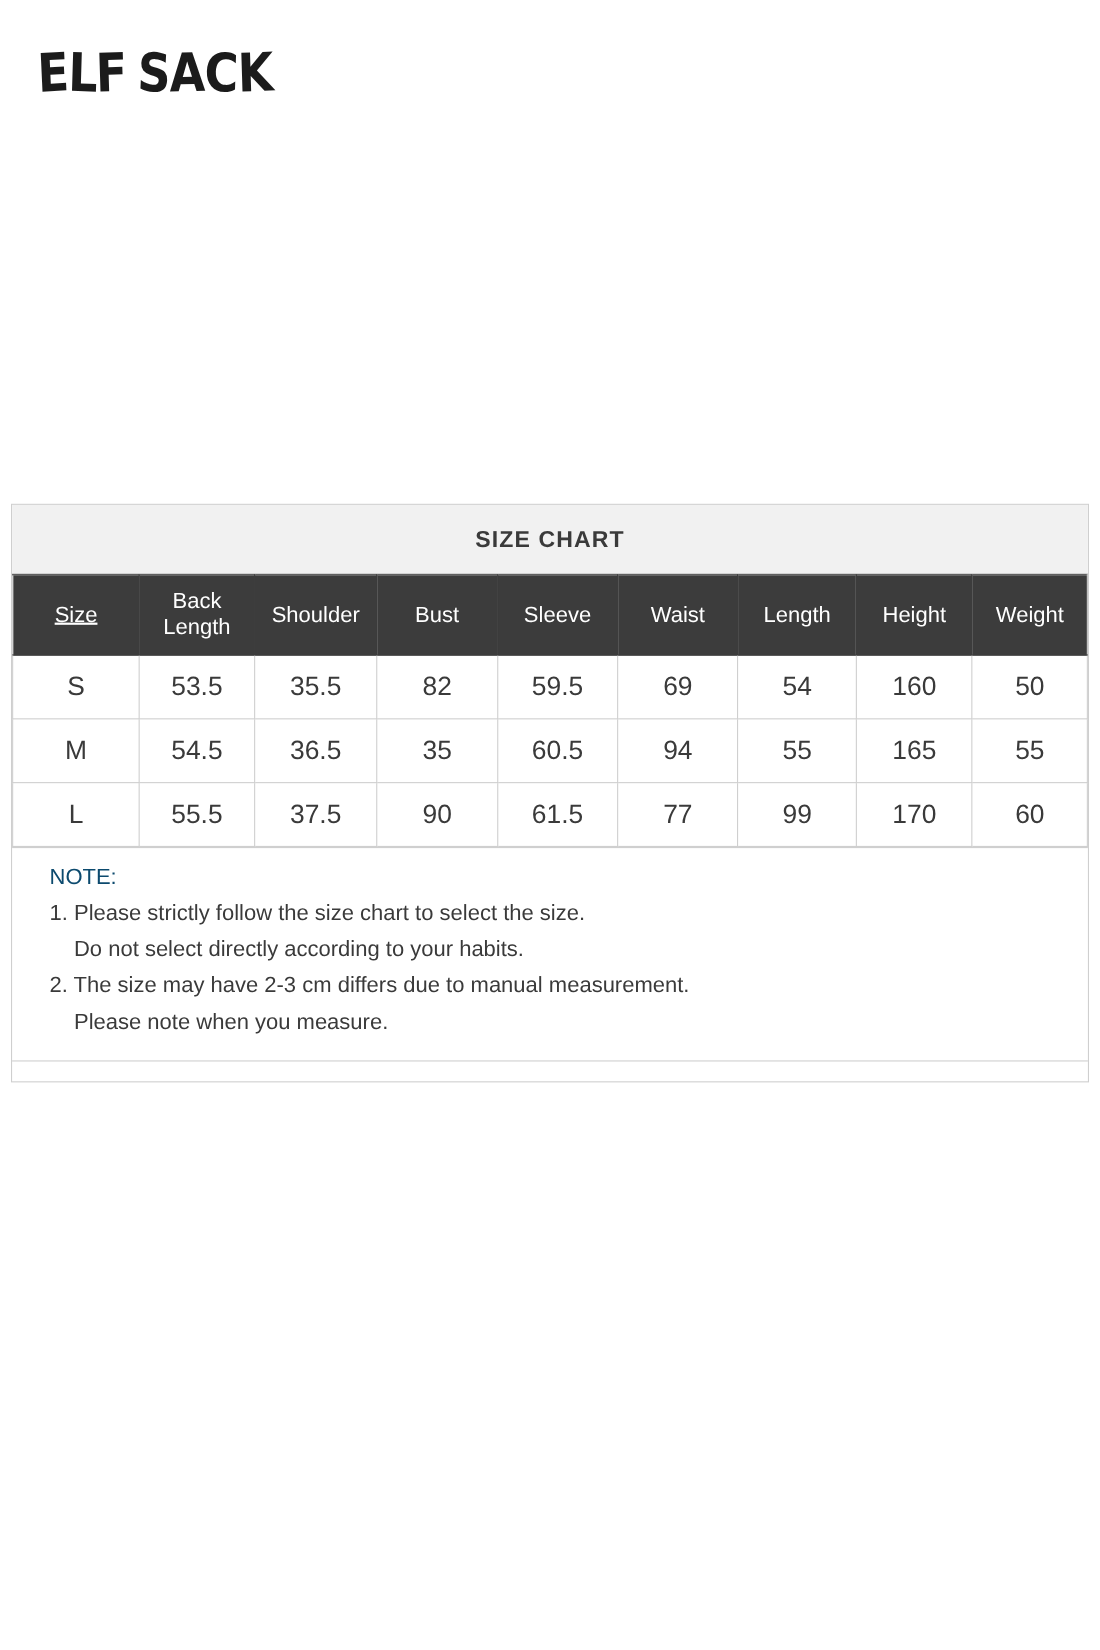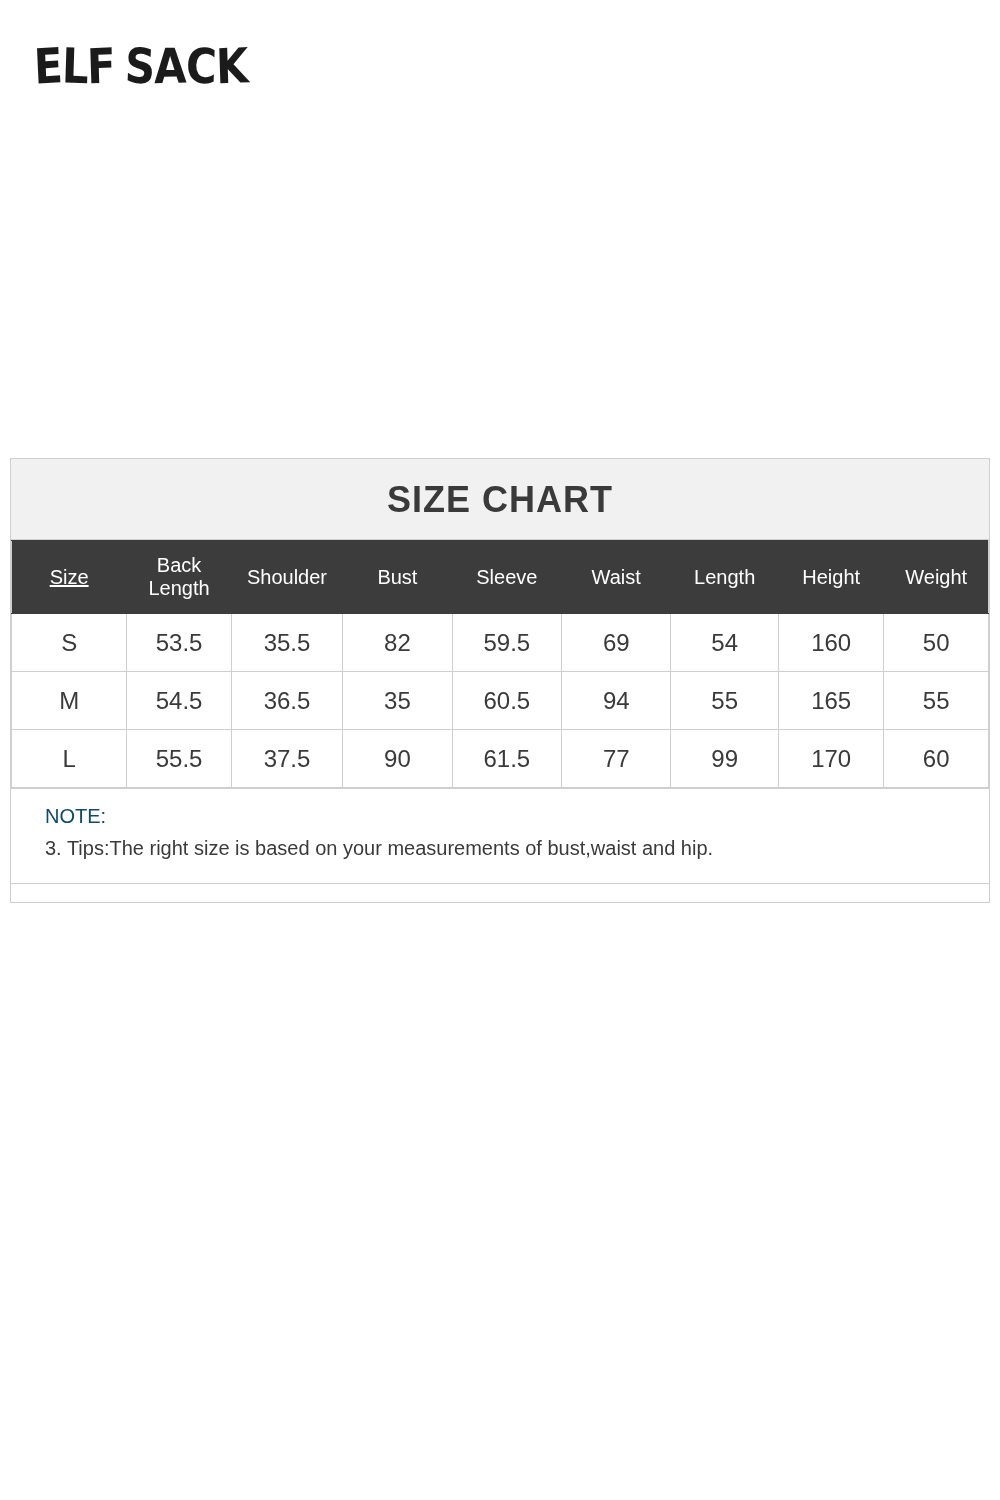--- a/index.html
+++ b/index.html
@@ -44,21 +44,21 @@
     top: 458px;
     width: 980px;
     border: 1px solid #cfcfcf;
     box-sizing: border-box;
     background: #fff;
   }
 
   .chart-title {
     background: #f1f1f1;
     text-align: center;
-    font-size: 36px;
+    font-size: 21px;
     font-weight: bold;
     letter-spacing: 1px;
     color: #3a3a3a;
     padding: 20px 0 18px 0;
     border-bottom: 1px solid #cfcfcf;
   }
 
   table.size-table {
     width: 100%;
     border-collapse: collapse;
@@ -182,18 +182,21 @@
         <td>99</td>
         <td>170</td>
         <td>60</td>
       </tr>
     </tbody>
   </table>
 
   <div class="note">
     <div class="note-title">NOTE:</div>
     <ol>
-      <li>3. Tips:The right size is based on your measurements of bust,waist and hip.</li>
+      <li>1. Please strictly follow the size chart to select the size.
+    Do not select directly according to your habits.</li>
+      <li>2. The size may have 2-3 cm differs due to manual measurement.
+    Please note when you measure.</li>
     </ol>
   </div>
 
   <div class="note-footer"></div>
 </div>
 
 </body></html>

